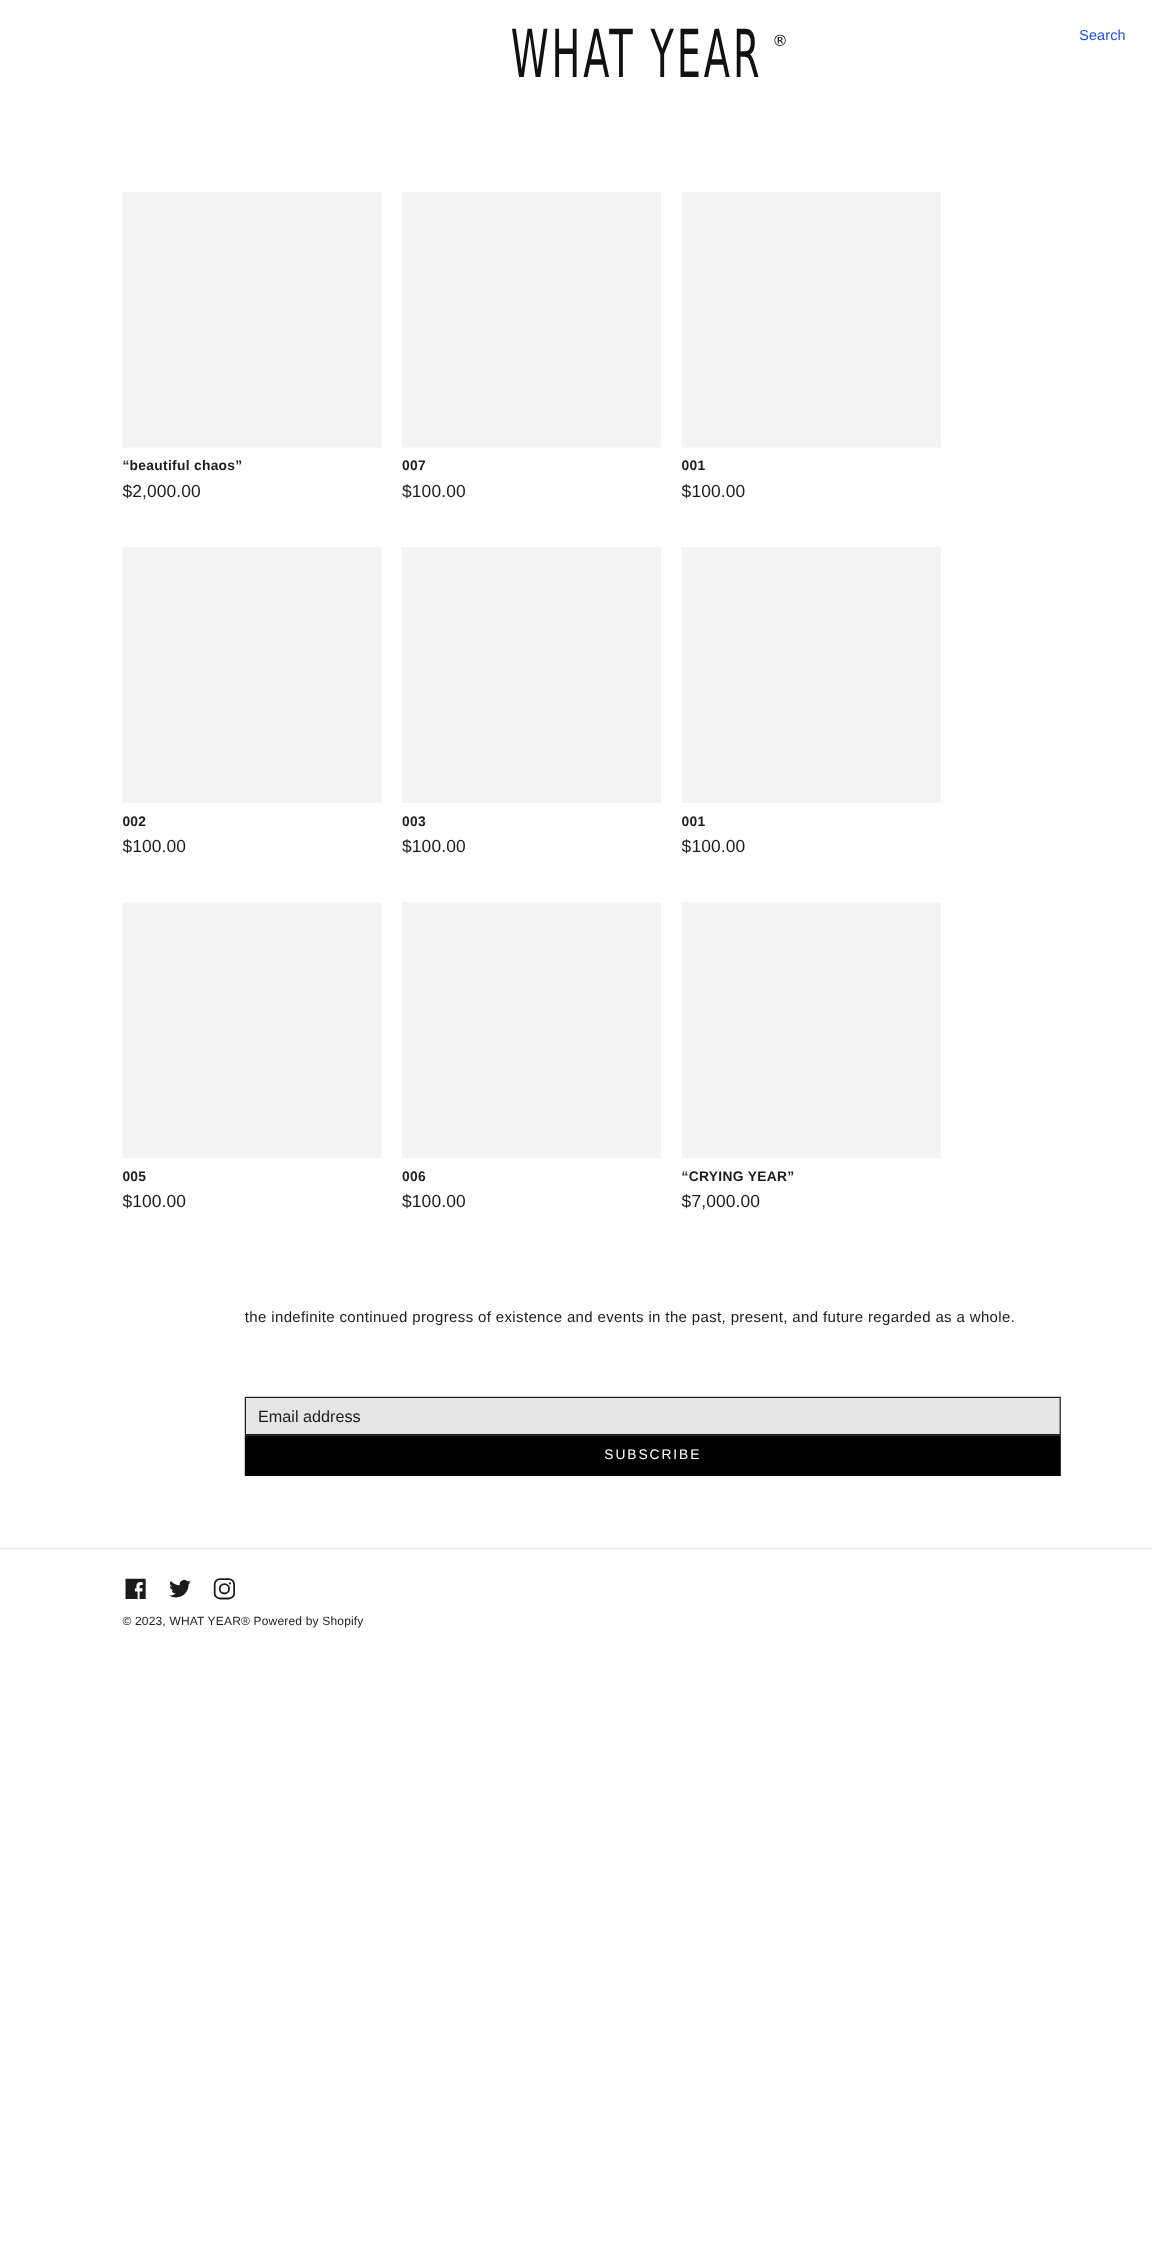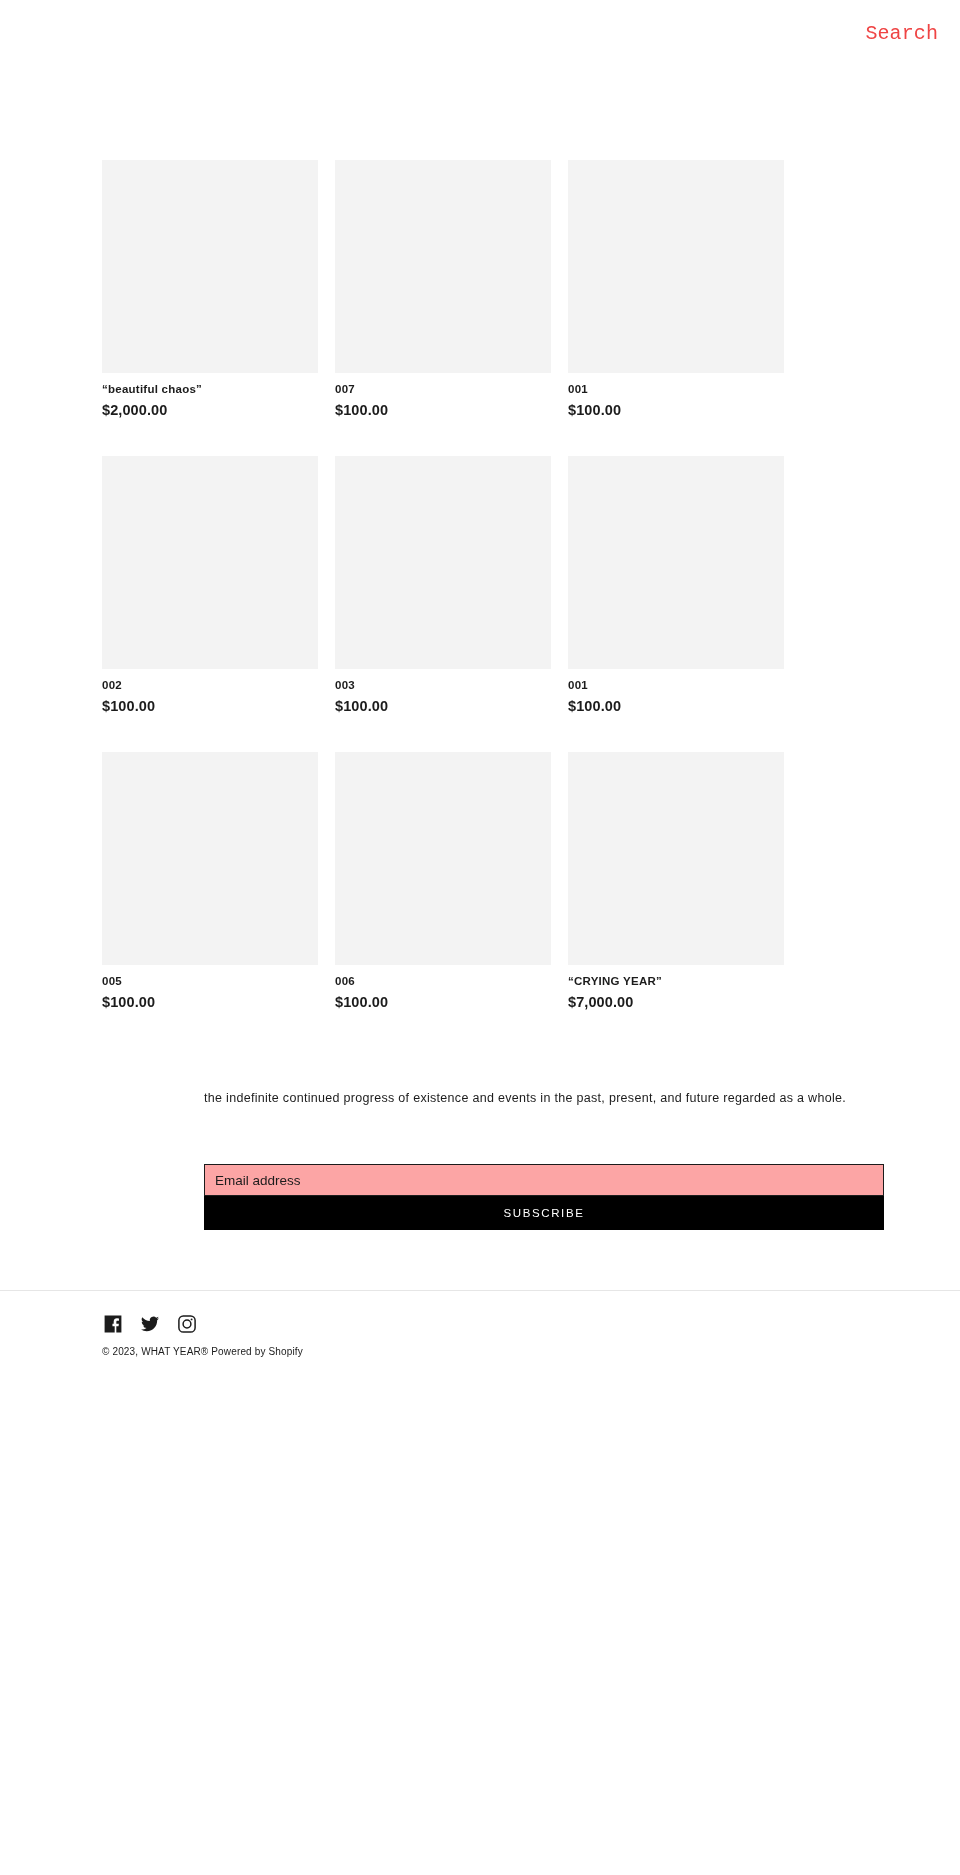--- a/index.html
+++ b/index.html
@@ -21,26 +21,25 @@
 
   
   .site-header {
     position: relative;
     height: 160px;
   }
   .search-link {
     position: absolute;
     top: 22px;
     right: 22px;
-    font-size: 20px;
-    color: #ef4444;
+    font-size: 12px;
+    color: #1d4ed8;
     text-decoration: none;
     letter-spacing: 0.1px;
     cursor: pointer;
-    font-family: Liberation Mono, monospace;
   }
   .logo-wrap {
     position: absolute;
     top: 26px;
     left: 0;
     width: 100%;
     text-align: center;
     pointer-events: none;
   }
   .logo-inner {
@@ -104,21 +103,21 @@
     font-size: 11.5px;
     font-weight: 700;
     letter-spacing: 0.25px;
     line-height: 1.3;
     color: #1c1c1c;
     white-space: nowrap;
   }
   .product-price {
     margin: 4px 0 0 0;
     font-size: 14.5px;
-    font-weight: 700;
+    font-weight: 400;
     letter-spacing: 0.1px;
     line-height: 1.3;
     color: #1c1c1c;
   }
 
   
   .tagline {
     margin: 78px 0 0 102px;
     width: 760px;
     font-size: 12.5px;
@@ -132,21 +131,21 @@
     margin: 56px 0 0 102px;
     width: 680px;
   }
   .newsletter-input {
     display: block;
     width: 680px;
     height: 32px;
     padding: 0 10px;
     border: 1px solid #1c1c1c;
     border-radius: 0;
-    background: #fca5a5;
+    background: #e5e5e5;
     font-family: "Liberation Sans", sans-serif;
     font-size: 13.5px;
     color: #1c1c1c;
     outline: none;
   }
   .newsletter-input::placeholder { color: #1c1c1c; opacity: 1; }
   .newsletter-button {
     display: block;
     width: 680px;
     height: 34px;
@@ -197,20 +196,26 @@
     color: inherit;
     text-decoration: none;
     cursor: pointer;
   }
 </style>
 </head>
 <body>
 
 <header class="site-header">
   <a class="search-link" href="#">Search</a>
+  <div class="logo-wrap">
+    <a class="logo-inner" href="#">
+      <span class="logo-text">WHAT YEAR</span>
+      <span class="logo-reg">®</span>
+    </a>
+  </div>
 </header>
 
 <main class="page-wrap">
 
   <section class="product-grid" id="product-grid">
       <a class="product-card" href="#">
         <div class="product-media" style="background: rgb(243, 243, 243);"></div>
         <div class="product-title">“beautiful chaos”</div>
         <div class="product-price">$2,000.00</div>
       </a>

